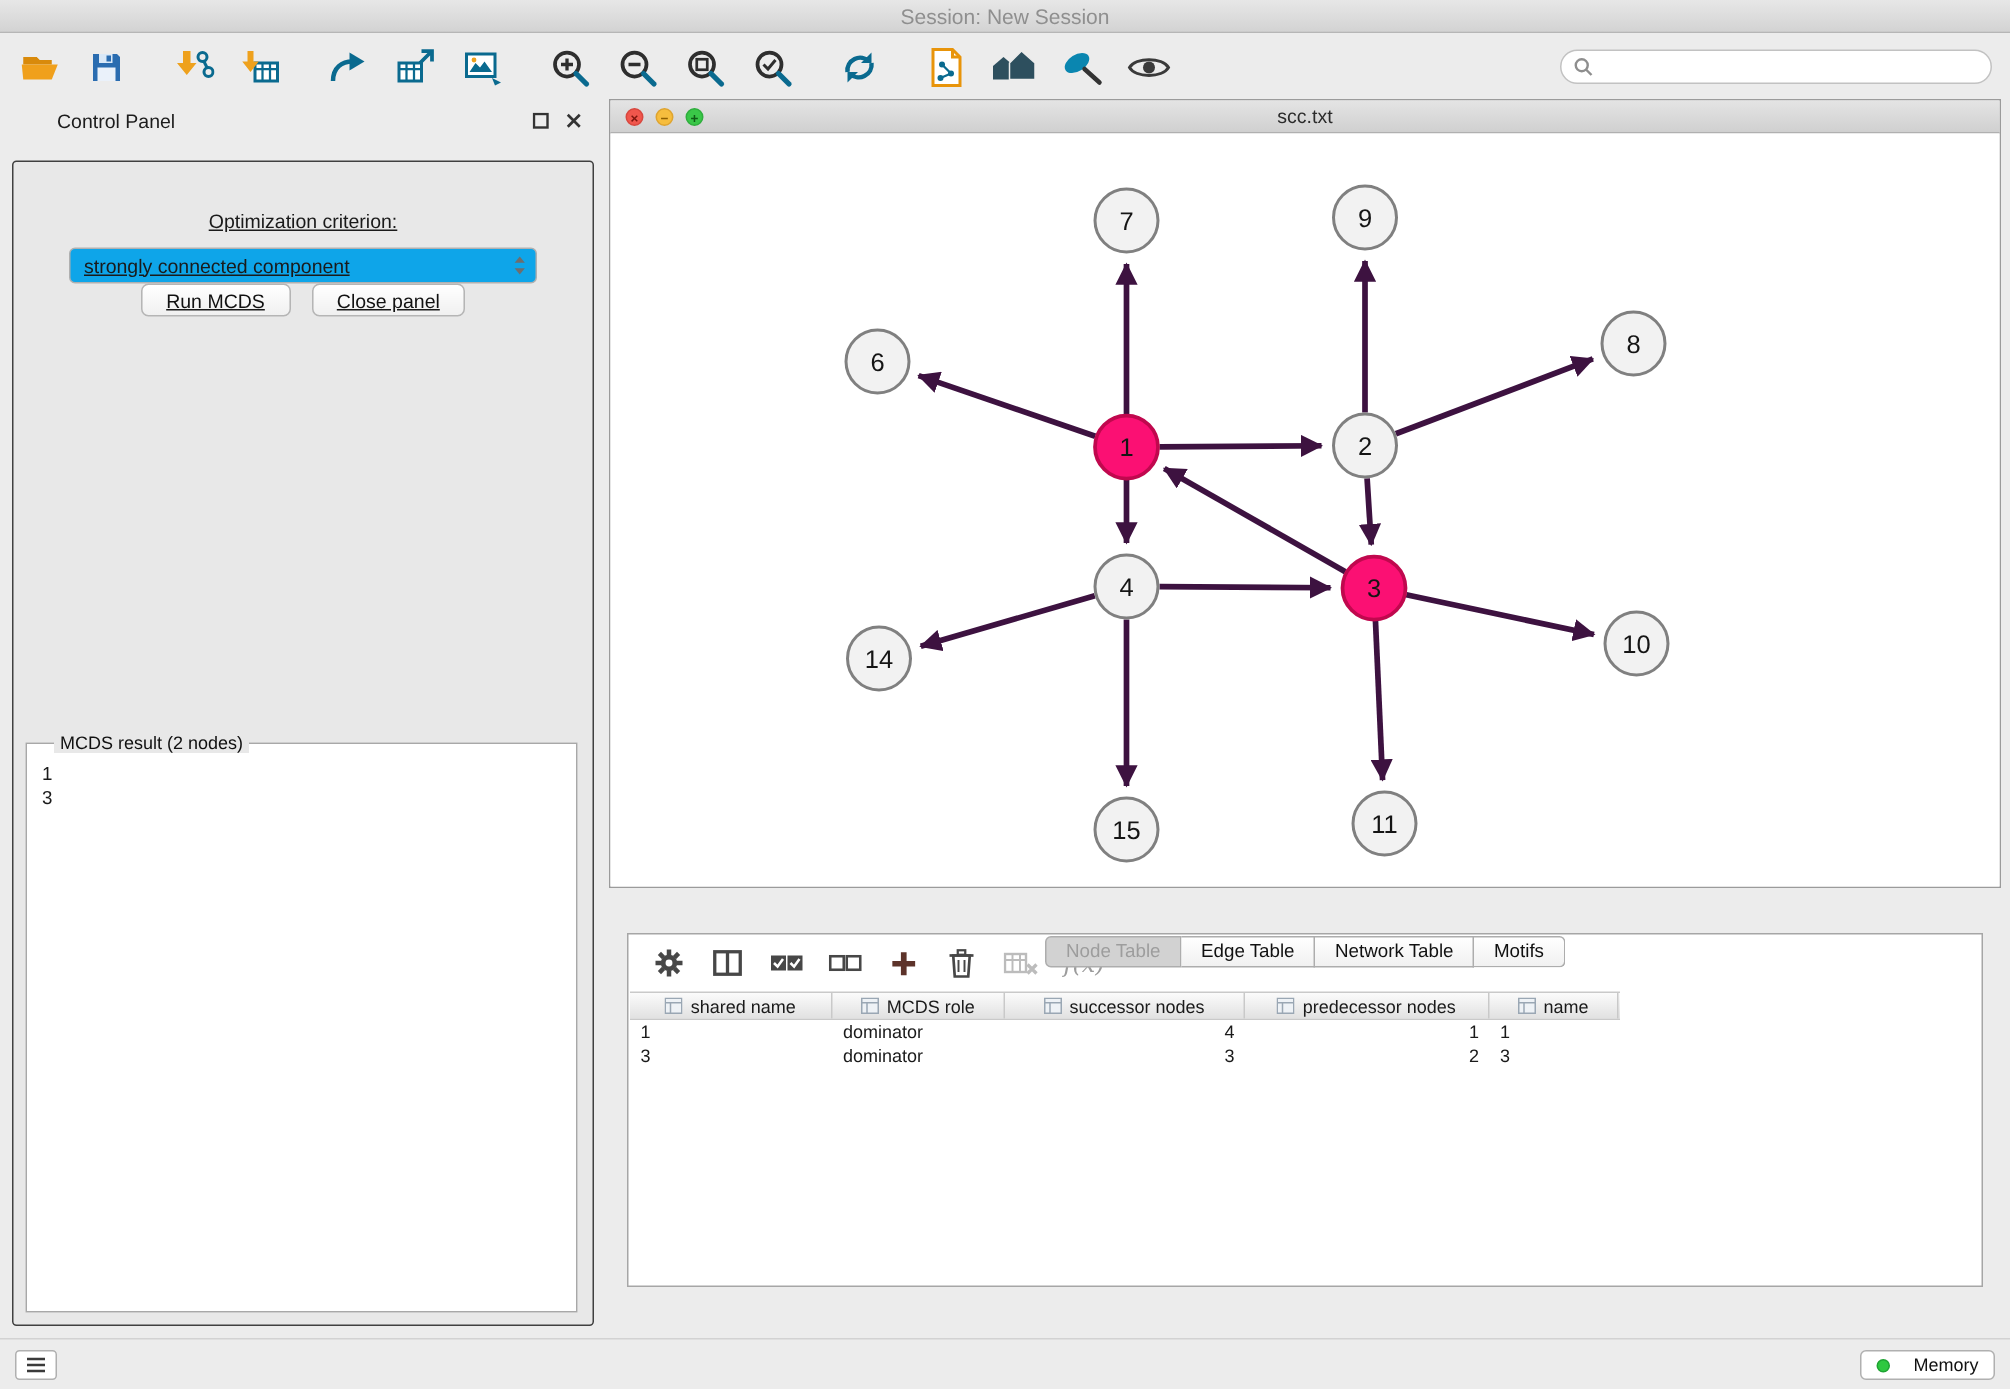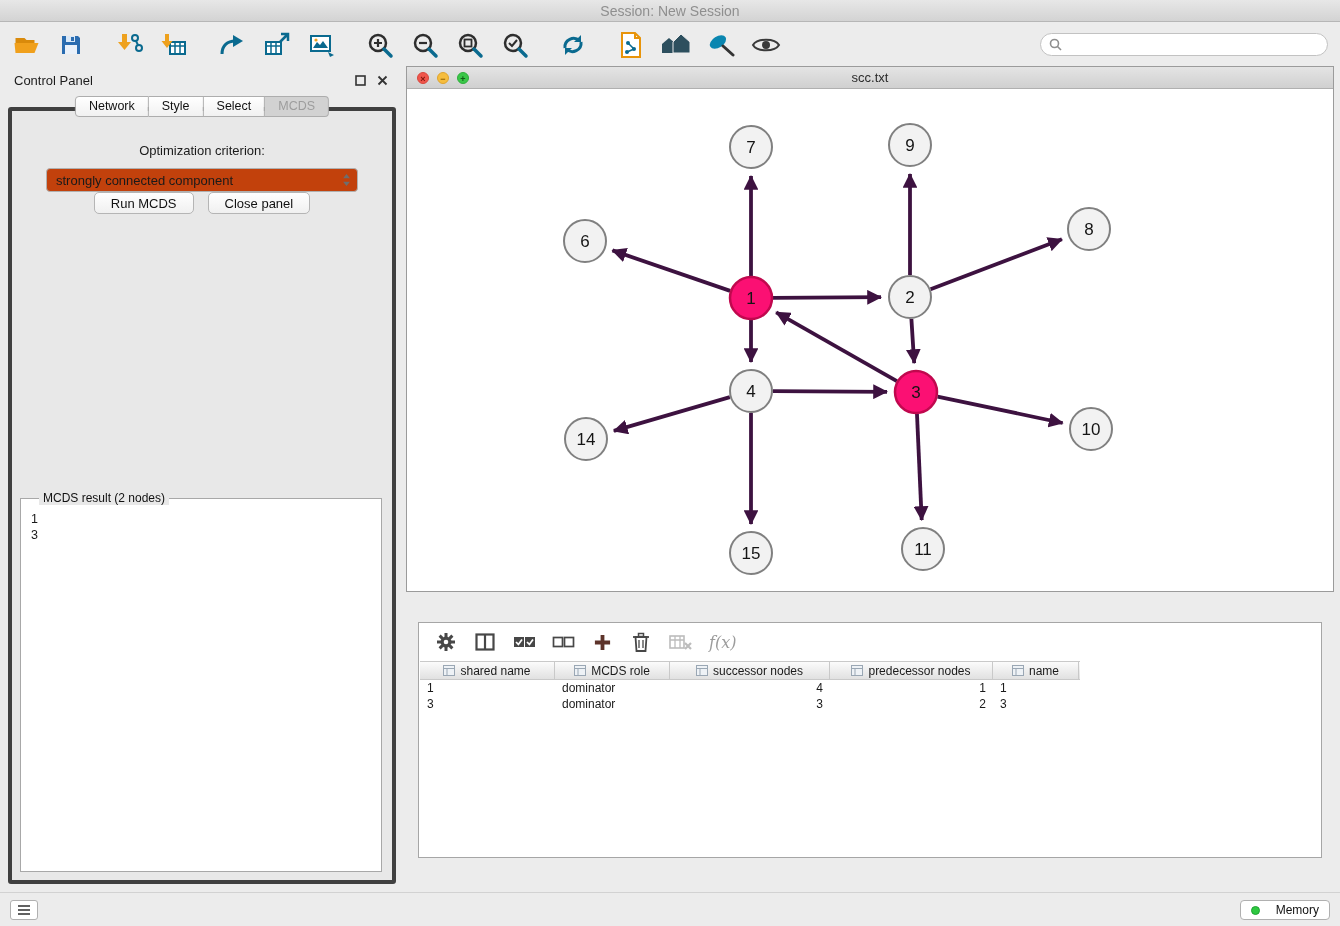--- a/index.html
+++ b/index.html
@@ -19,33 +19,33 @@
   .toolbar{position:absolute;top:23px;left:0;width:1340px;height:43px;
     display:flex;align-items:center;padding-left:10px;}
   .tb-group{display:flex;align-items:center;gap:13px;margin-right:26px;}
   .tb-icon{width:32px;height:32px;display:flex;align-items:center;justify-content:center;cursor:default;}
   .search-box{position:absolute;right:12px;top:10px;width:288px;height:23px;border:1px solid #c2c2c2;
     border-radius:12px;background:#fff;display:flex;align-items:center;padding:0 8px;gap:5px;}
   .search-box input{border:none;outline:none;flex:1;font-size:13px;font-family:"Liberation Sans",sans-serif;background:transparent;}
 
   
   .control-panel{position:absolute;left:6px;top:68px;width:392px;height:818px;}
-  .panel-header{height:24px;display:flex;align-items:center;padding:0 8px;font-size:13px;color:#1c1c1c;}
+  .panel-header{height:24px;display:flex;align-items:center;padding:0 8px;font-size:13px;color:#1c1c1c;margin-left:24px;}
   .panel-header .spacer{flex:1;}
   .ph-icon{width:16px;height:16px;display:flex;align-items:center;justify-content:center;margin-left:6px;}
-  .cp-pane{position:absolute;left:2px;right:2px;top:39px;bottom:2px;border:4px solid #404040;
-    border-radius:3px;background:#e8e8e8;}
+  .cp-pane{position:absolute;left:2px;right:2px;top:39px;bottom:2px;border:1px solid #404040;
+    border-radius:3px;background:#e8e8e8;text-decoration:underline;}
   .seg-tabs{position:absolute;top:28px;left:50%;transform:translateX(-50%);display:flex;z-index:2;}
   .seg-tab{height:21px;line-height:19px;padding:0 13px;font-size:12.5px;color:#111;
     background:linear-gradient(#ffffff,#f1f1f1);border:1px solid #adadad;border-left:none;cursor:default;}
   .seg-tab:first-child{border-left:1px solid #adadad;border-radius:4px 0 0 4px;}
   .seg-tab:last-child{border-radius:0 4px 4px 0;}
   .seg-tab.active{background:#d2d2d2;color:#9d9d9d;}
   .opt-label{margin-top:32px;text-align:center;font-size:13px;}
-  .criterion-select{width:312px;height:24px;margin:10px auto 0;background:#c2410c;border:1px solid #b0b0b0;
+  .criterion-select{width:312px;height:24px;margin:10px auto 0;background:#0ea5e9;border:1px solid #b0b0b0;
     border-radius:4px;display:flex;align-items:center;padding:0 6px 0 9px;font-size:13px;}
   .criterion-select .sel-text{flex:1;}
   .btn-row{display:flex;justify-content:center;gap:14px;}
   .aqua-btn{height:22px;padding:0 16px;font-size:13px;font-family:"Liberation Sans",sans-serif;
     background:linear-gradient(#ffffff,#f0f0f0);border:1px solid #b5b5b5;border-radius:5px;color:#111;}
   .result-box{position:absolute;left:8px;right:10px;top:387px;bottom:8px;background:#fff;border:1px solid #a8a8a8;}
   .result-legend{position:absolute;top:-8px;left:18px;background:#e8e8e8;padding:0 4px;font-size:12px;color:#111;}
   .result-content{padding:12px 10px;font-size:12.5px;line-height:16px;}
 
   
@@ -242,26 +242,20 @@
           <rect x="1" y="1" width="9" height="9" fill="none" stroke="#333" stroke-width="1.6"></rect>
         </svg>
     </span>
     <span class="ph-icon">
       <svg width="11" height="11" viewBox="0 0 11 11">
           <path d="M1.5 1.5l8 8M9.5 1.5l-8 8" stroke="#333" stroke-width="1.8"></path>
         </svg>
     </span>
   </div>
 
-  <div class="seg-tabs">
-    <div class="seg-tab">Network</div>
-    <div class="seg-tab">Style</div>
-    <div class="seg-tab">Select</div>
-    <div class="seg-tab active">MCDS</div>
-  </div>
 
   <div class="cp-pane">
     <div class="opt-label">Optimization criterion:</div>
 
     <div class="criterion-select">
       <span class="sel-text">strongly connected component</span>
       <span>
         <svg width="9" height="14" viewBox="0 0 9 14">
             <path d="M4.5 1l3.4 4.2H1.1z" fill="#6e6e6e"></path>
             <path d="M4.5 13L1.1 8.8h6.8z" fill="#6e6e6e"></path>
@@ -457,20 +451,26 @@
     </div>
     <div class="tr-row">
       <div class="td c1">3</div>
       <div class="td c2">dominator</div>
       <div class="td c3">3</div>
       <div class="td c4">2</div>
       <div class="td c5">3</div>
     </div>
   </div>
 
+  <div class="seg-tabs tp-tabs">
+    <div class="seg-tab active">Node Table</div>
+    <div class="seg-tab">Edge Table</div>
+    <div class="seg-tab">Network Table</div>
+    <div class="seg-tab">Motifs</div>
+  </div>
 </div>
 
 <div class="statusbar">
   <div class="status-left-btn">
     <svg width="14" height="12" viewBox="0 0 14 12">
         <g stroke="#3a3a3a" stroke-width="1.6">
           <line x1="1" y1="2" x2="13" y2="2"></line>
           <line x1="1" y1="6" x2="13" y2="6"></line>
           <line x1="1" y1="10" x2="13" y2="10"></line>
         </g>

